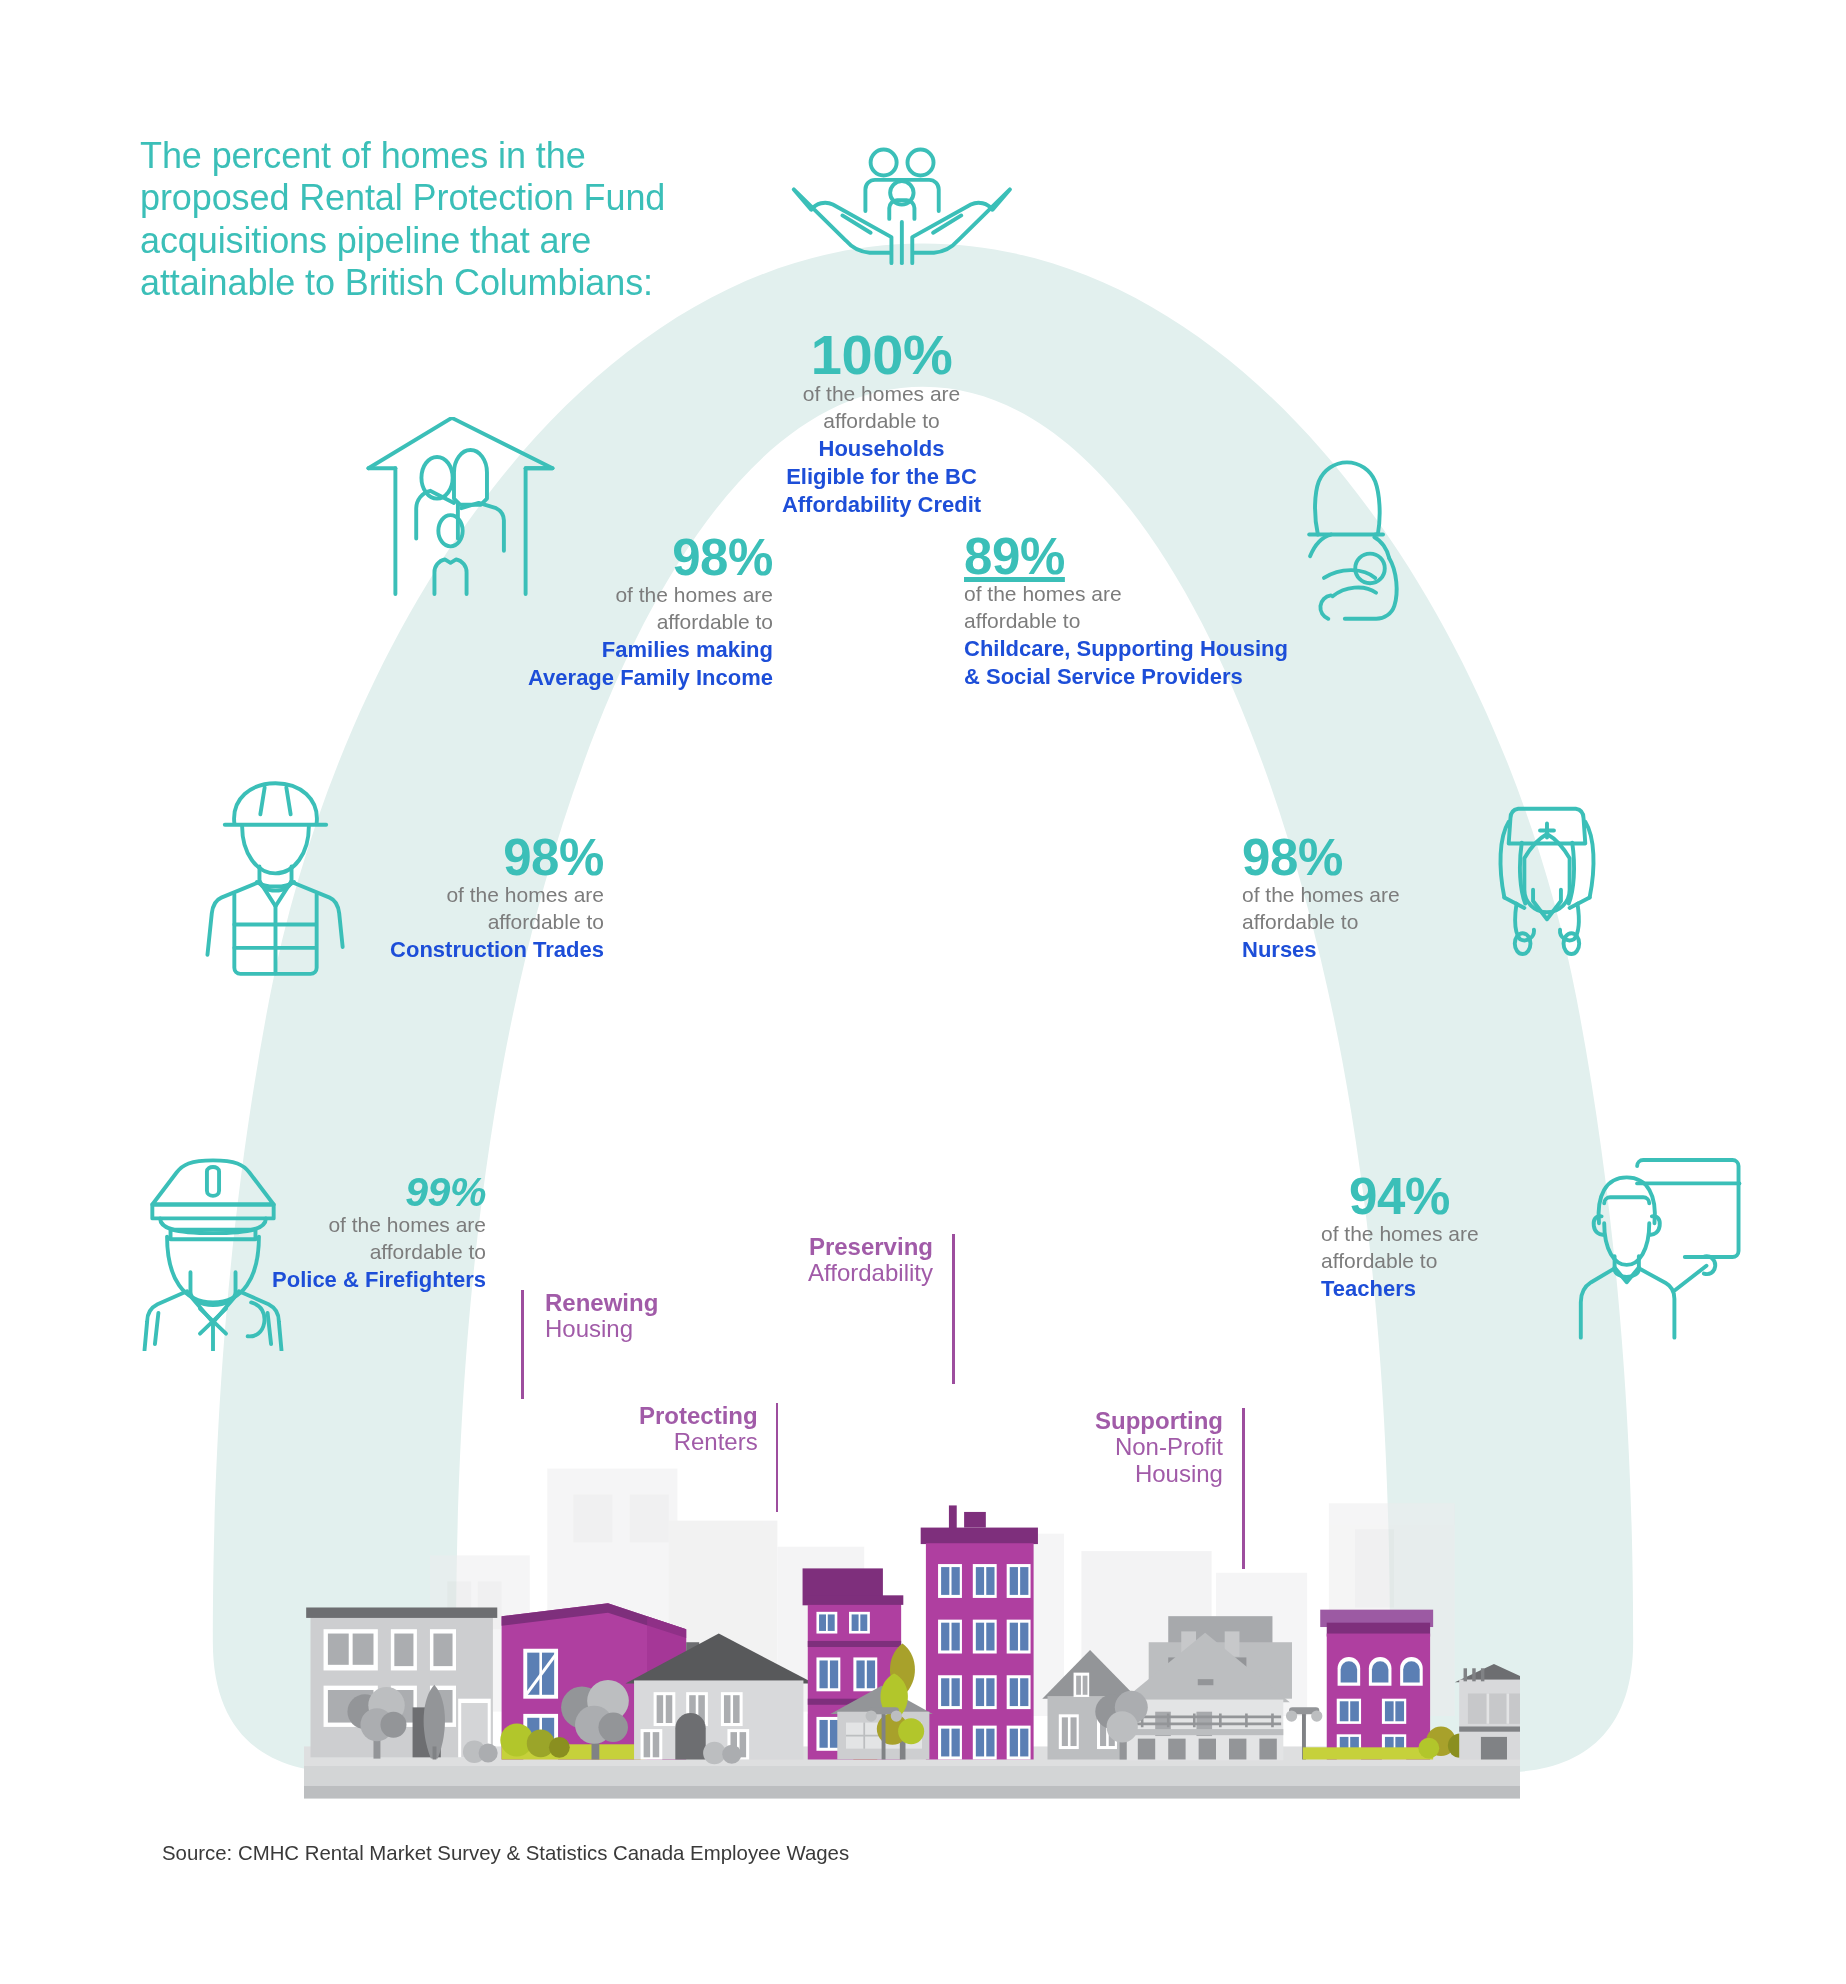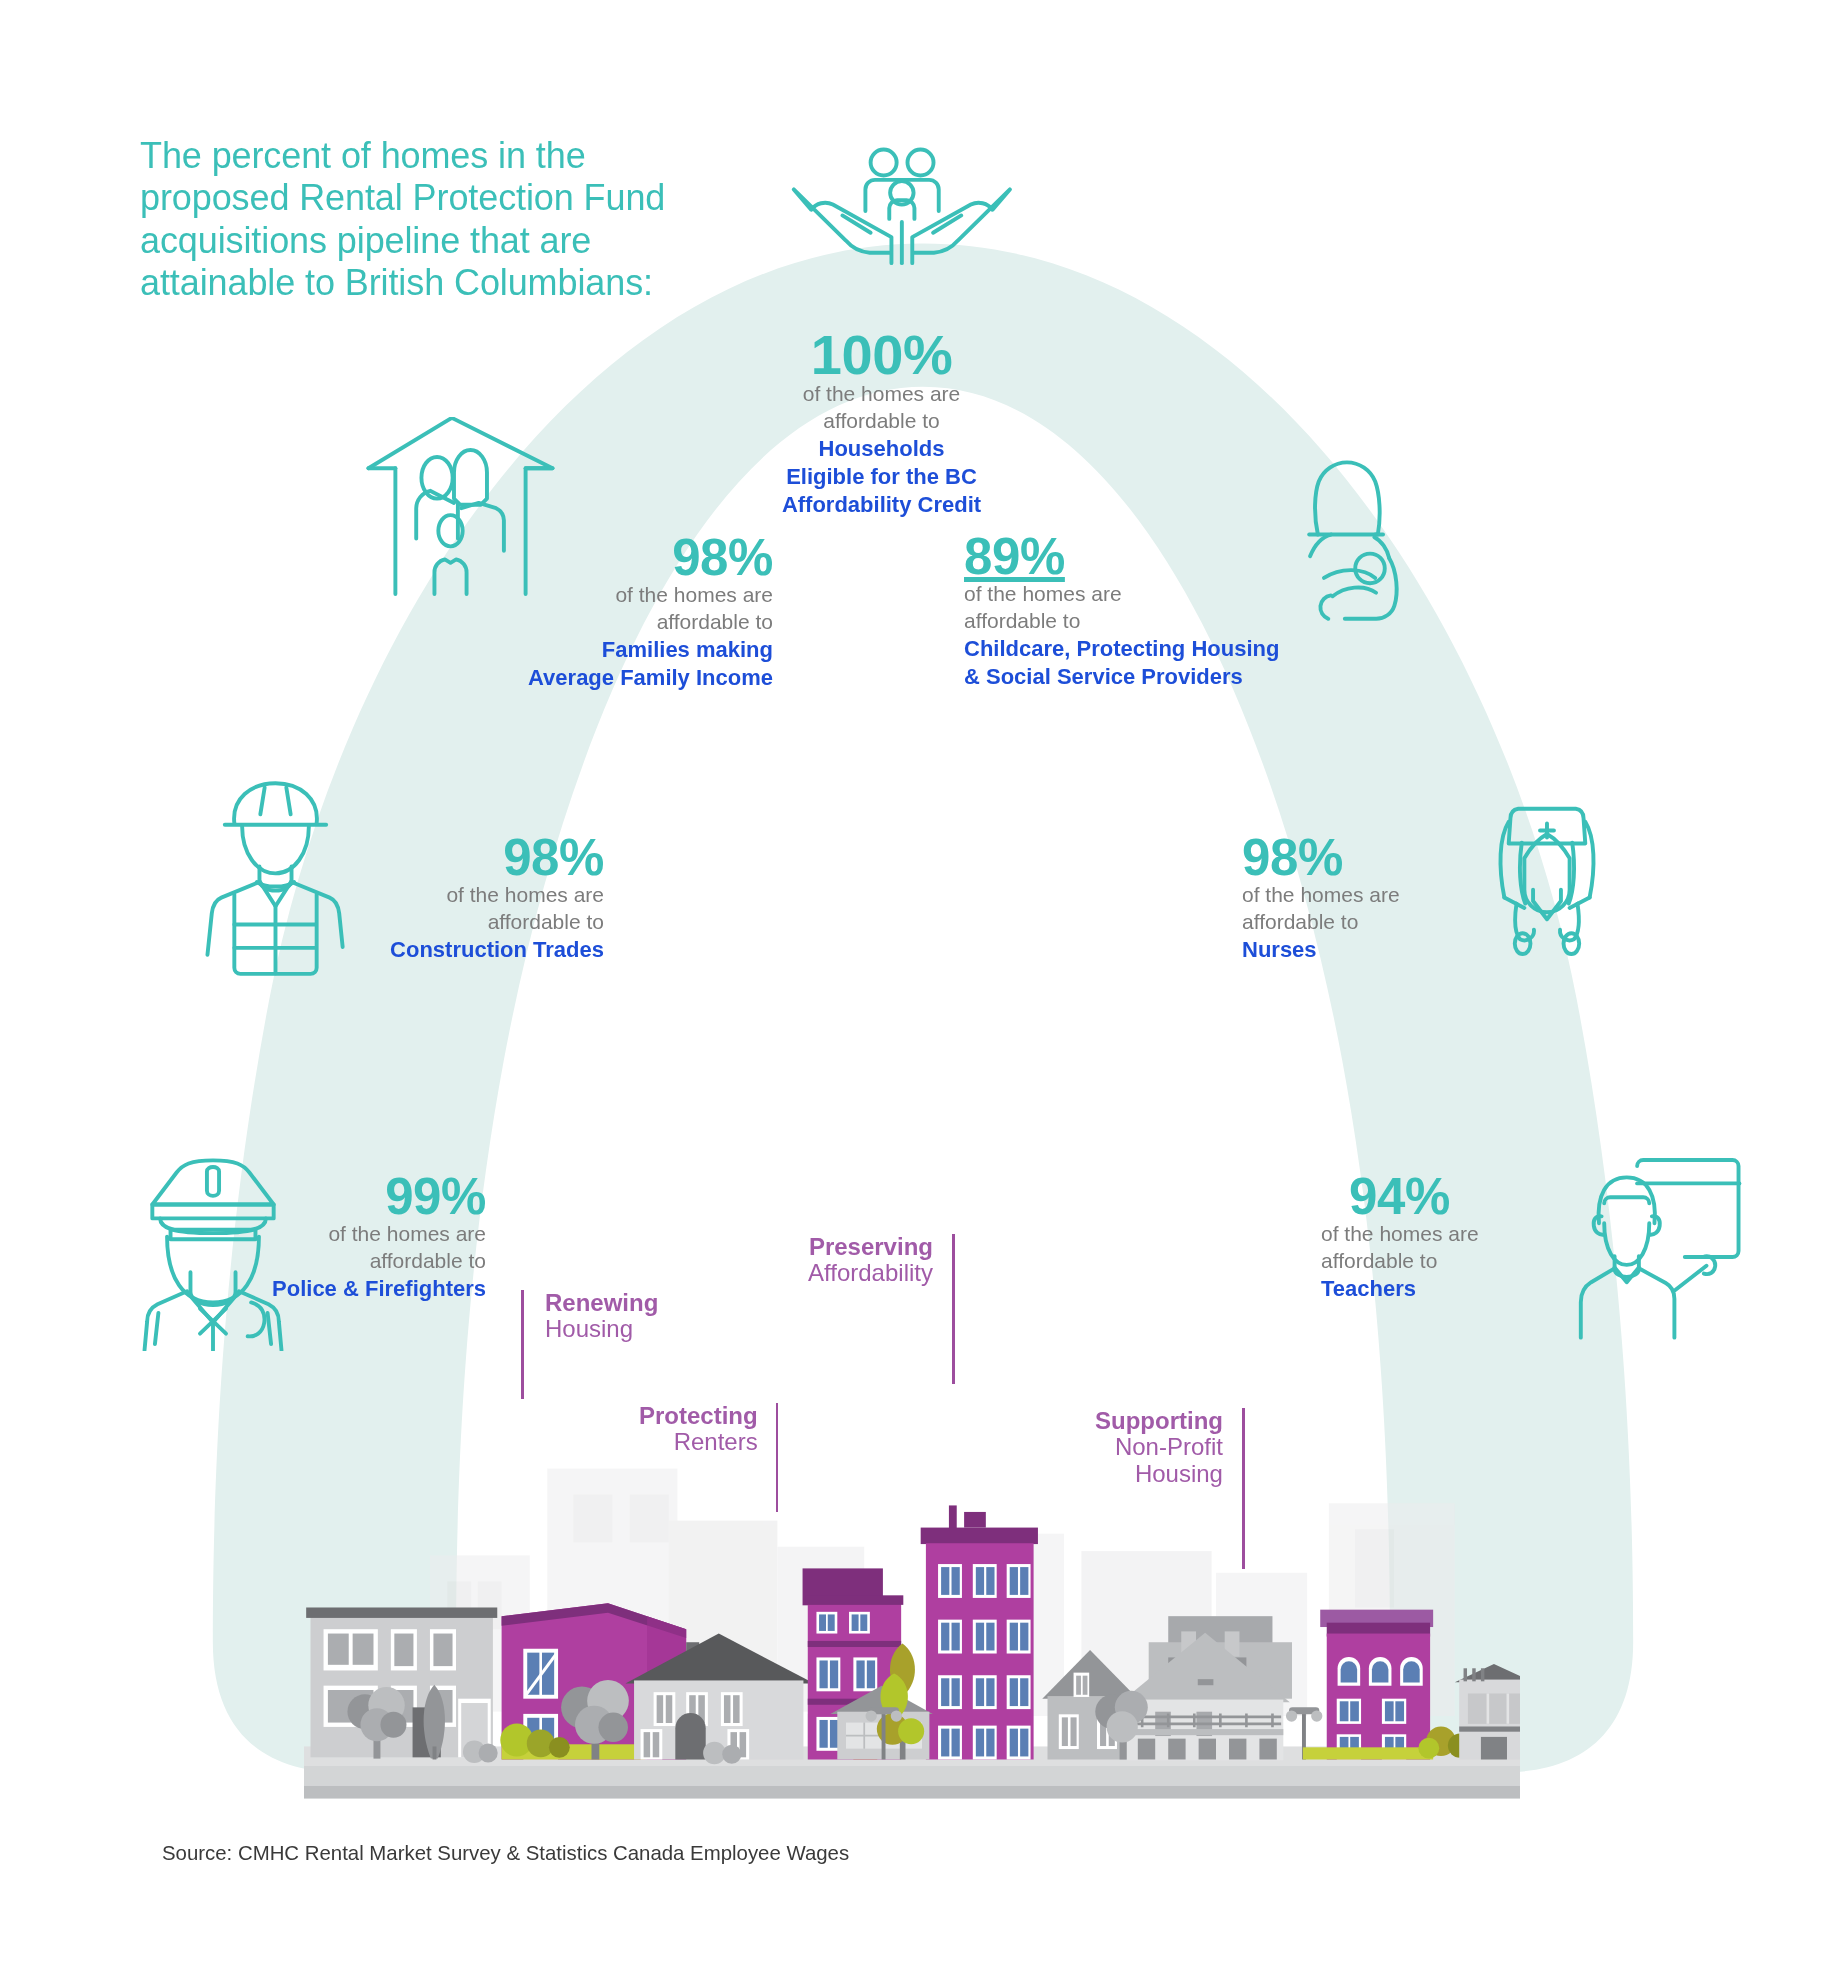--- a/index.html
+++ b/index.html
@@ -46,21 +46,21 @@
   #stat-childcare  { left:964px; top:533px; width:426px; text-align:left; }
   #stat-childcare .pct { font-size:51px;text-decoration:underline; }
 
   #stat-trades     { left:243px;  top:834px; width:361px; text-align:right; }
   #stat-trades .pct { font-size:51px; }
 
   #stat-nurses     { left:1242px; top:834px; width:361px; text-align:left; }
   #stat-nurses .pct { font-size:51px; }
 
   #stat-police     { left:156px;  top:1173px; width:330px; text-align:right; }
-  #stat-police .pct { font-size:51px; }
+  #stat-police .pct { font-size:41px;font-style:italic; }
 
   #stat-teachers   { left:1321px; top:1173px; width:304px; text-align:left; }
   #stat-teachers .pct { font-size:51px;margin-left:28px; }
 
   
   .icon-wrap { position:absolute; z-index:6; }
   #icon-hands      { left:786px; top:146px;  width:230px; height:165px; }
   #icon-house      { left:365px;  top:417px;  width:191px; height:182px; }
   #icon-childcare  { left:1284px; top:452px; width:139px; height:174px; }
   #icon-worker     { left:204px;  top:778px; width:143px; height:200px; }
@@ -256,21 +256,21 @@
     <div class="sub">of the homes are</div>
     <div class="sub">affordable to</div>
     <div class="grp">Families making</div>
     <div class="grp">Average Family Income</div>
   </div>
 
   <div class="stat" id="stat-childcare">
     <div class="pct">89%</div>
     <div class="sub">of the homes are</div>
     <div class="sub">affordable to</div>
-    <div class="grp">Childcare, Protecting Housing</div>
+    <div class="grp">Childcare, Supporting Housing</div>
     <div class="grp">&amp; Social Service Providers</div>
   </div>
 
   <div class="stat" id="stat-trades">
     <div class="pct">98%</div>
     <div class="sub">of the homes are</div>
     <div class="sub">affordable to</div>
     <div class="grp">Construction Trades</div>
   </div>
 

